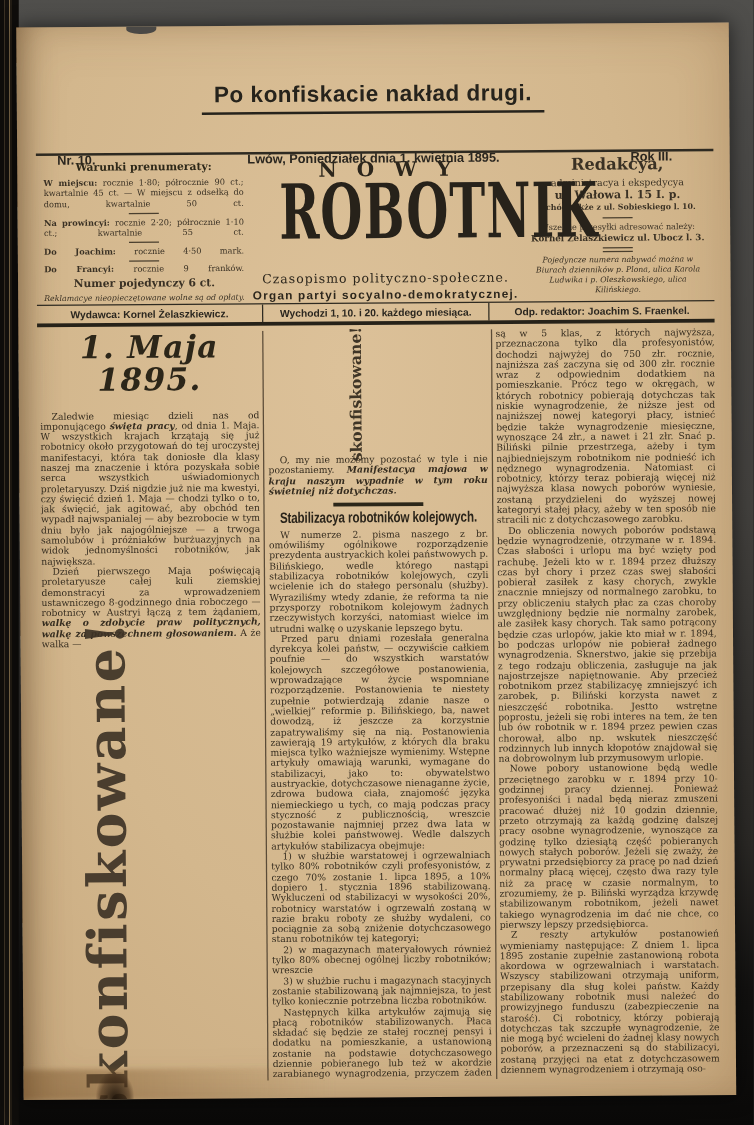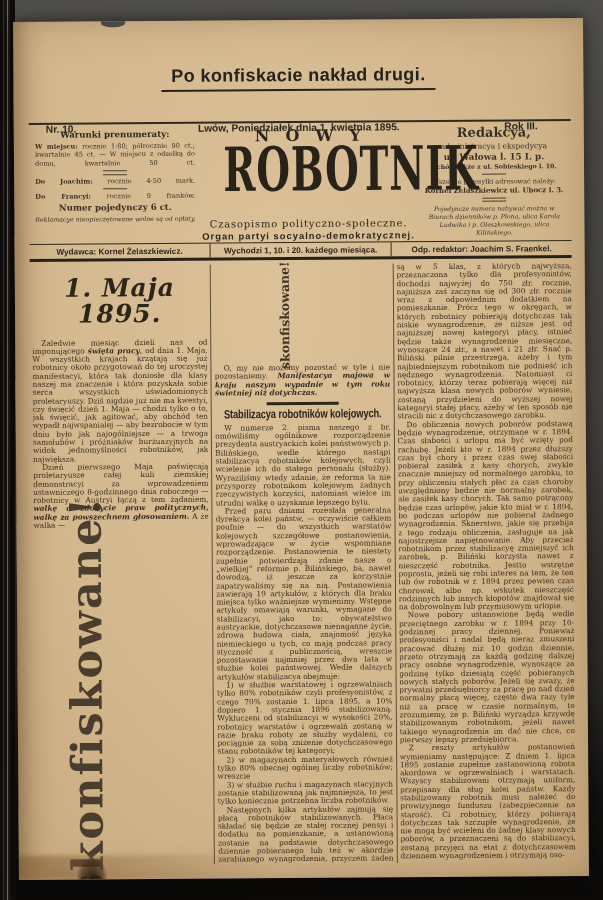--- a/index.html
+++ b/index.html
@@ -51,21 +51,21 @@
   .ed-l3{font-weight:bold;font-size:6.3px;}
   .ed-l5{font-weight:bold;font-size:7px;}
   .ed-l7{font-style:italic;font-size:6.2px;padding:0 6px;}
   .pub-row{position:absolute;top:222px;left:15px;right:13px;border-top:1px solid #2e2a21;border-bottom:3px solid #262219;display:flex;font-family:"Liberation Sans",sans-serif;font-weight:bold;font-size:8.2px;color:#2a261f;}
   .pub-cell{flex:1;text-align:center;padding:2.5px 4px;}
   .pub-mid{border-left:1px solid #2e2a21;border-right:1px solid #2e2a21;}
   
   .columns{position:absolute;top:244px;left:17px;right:13px;bottom:14px;display:flex;overflow:hidden;}
   .col{width:176px;overflow:hidden;font-size:7.4px;line-height:8.3px;text-align:justify;color:#352c1f;}
   .vrule{width:1px;background:#5a4b37;margin:0 3px;}
-  .mayday-title{font-size:25px;font-weight:bold;font-style:italic;text-align:center;line-height:1.05;letter-spacing:1px;margin:10px 0 11px;color:#2c2619;}
+  .mayday-title{font-size:25px;font-weight:bold;font-style:italic;text-align:center;line-height:1.05;letter-spacing:1px;margin:0 0 11px;color:#2c2619;}
   .p{margin:0;text-indent:9px;}
   .p.noindent{text-indent:0;}
   .em{font-style:italic;font-weight:600;}
   .censor-gap{height:100px;}
   .article-divider{width:72px;height:2.4px;background:#2c2719;margin:5px auto 5px;}
   .col2-headline{font-family:"Liberation Sans",sans-serif;font-weight:bold;font-size:9.3px;text-align:center;white-space:nowrap;letter-spacing:-.1px;transform:scaleY(1.3);transform-origin:center;margin:2px 0 6px;color:#2a241a;}
   .vtext{writing-mode:vertical-rl;transform:rotate(180deg);}
   .stamp-big{position:absolute;left:44px;top:528px;height:348px;width:62px;font-size:43px;font-weight:bold;letter-spacing:2px;color:rgba(62,51,38,.92);text-align:center;}
   .stamp-small{position:absolute;left:262px;top:247px;height:102px;width:16px;font-size:12.5px;font-weight:bold;color:rgba(55,45,32,.95);}
   .stain1{position:absolute;left:-10px;bottom:0;width:260px;height:24px;background:linear-gradient(90deg,rgba(118,82,42,.55),rgba(135,96,50,.28) 55%,rgba(135,96,50,0) 100%);filter:blur(2px);}
@@ -90,20 +90,21 @@
       <div class="issue-center">Lwów, Poniedziałek dnia 1. kwietnia 1895.</div>
       <div class="issue-right">Rok III.</div>
     </div>
     <div class="rule1"></div>
 
     <div class="masthead">
       <div class="sub-box">
         <div class="sub-title">Warunki prenumeraty:</div>
         <div class="sub-item"><span class="lead">W miejscu:</span><span> rocznie 1·80; półrocznie 90 ct.; kwartalnie 45 ct. — W miejscu z odsełką do domu, kwartalnie 50 ct.</span></div>
         <div class="orn"></div>
+        <div class="sub-item"><span class="lead">Na prowincyi:</span><span> rocznie 2·20; półrocznie 1·10 ct.; kwartalnie 55 ct.</span></div>
         <div class="orn"></div>
         <div class="sub-item"><span class="lead">Do Joachim:</span><span> rocznie 4·50 mark.</span></div>
         <div class="orn"></div>
         <div class="sub-item"><span class="lead">Do Francyi:</span><span> rocznie 9 franków.</span></div>
         <div class="sub-single">Numer pojedynczy 6 ct.</div>
         <div class="sub-note">Reklamacye nieopieczętowane wolne są od opłaty.</div>
       </div>
 
       <div class="title-box">
         <div class="nowy">NOWY</div>

